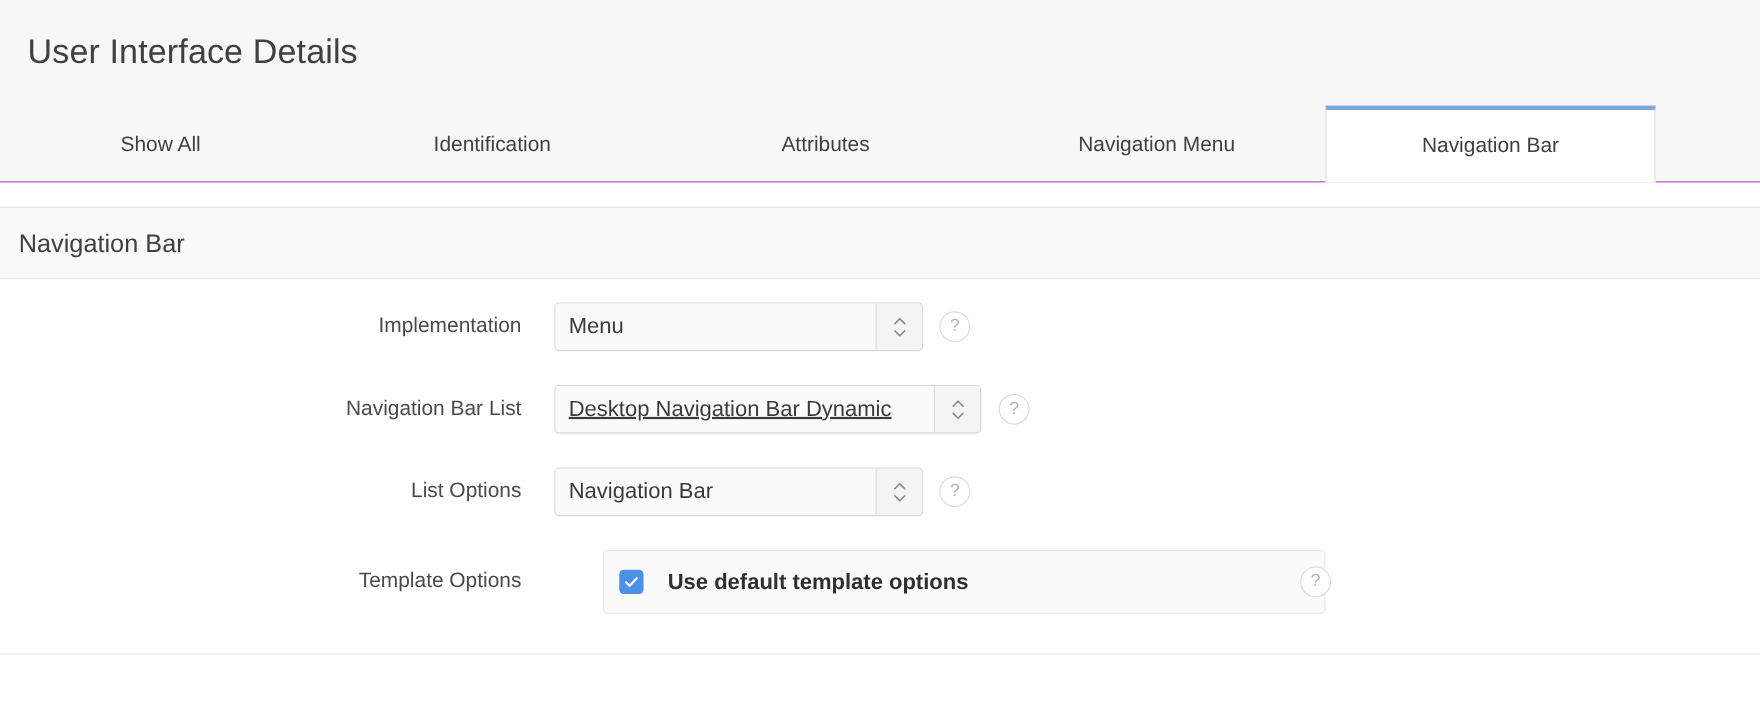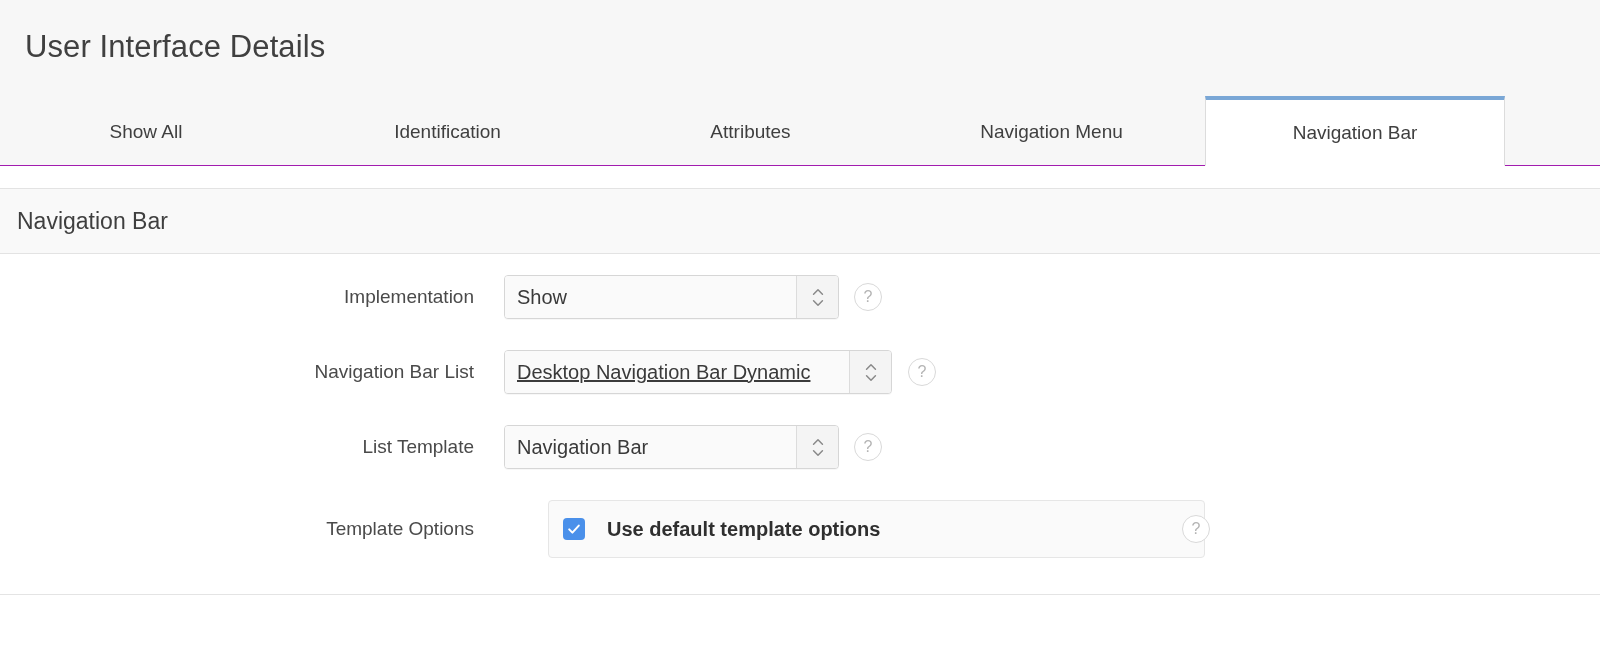--- a/index.html
+++ b/index.html
@@ -281,21 +281,21 @@
   <div class="white-gap"></div>
 
   <div class="region-header">
     <div class="region-title">Navigation Bar</div>
   </div>
 
   <div class="form-body" id="form-body">
       <div class="form-row" style="top: 20px; height: 46px;">
         <div class="field-label">Implementation</div>
         <div class="select-wrap" style="width: 335px;">
-          <div class="select-value">Show</div>
+          <div class="select-value">Menu</div>
           <div class="select-stepper">
             <span>
               <svg class="chev" width="14" height="9" viewBox="0 0 14 9">
                 <polyline points="2,7 7,2 12,7" fill="none" stroke="#8a8a8a" stroke-width="1.7" stroke-linecap="round" stroke-linejoin="round"></polyline>
               </svg>
             </span>
             <span>
               <svg class="chev" width="14" height="9" viewBox="0 0 14 9">
                 <polyline points="2,2 7,7 12,2" fill="none" stroke="#8a8a8a" stroke-width="1.7" stroke-linecap="round" stroke-linejoin="round"></polyline>
               </svg>
@@ -317,21 +317,21 @@
             <span>
               <svg class="chev" width="14" height="9" viewBox="0 0 14 9">
                 <polyline points="2,2 7,7 12,2" fill="none" stroke="#8a8a8a" stroke-width="1.7" stroke-linecap="round" stroke-linejoin="round"></polyline>
               </svg>
             </span>
           </div>
         </div>
         <div class="help-icon" style="left: 892px; top: 9px;">?</div>
       </div>
       <div class="form-row" style="top: 170px; height: 46px;">
-        <div class="field-label">List Template</div>
+        <div class="field-label">List Options</div>
         <div class="select-wrap" style="width: 335px;">
           <div class="select-value">Navigation Bar</div>
           <div class="select-stepper">
             <span>
               <svg class="chev" width="14" height="9" viewBox="0 0 14 9">
                 <polyline points="2,7 7,2 12,7" fill="none" stroke="#8a8a8a" stroke-width="1.7" stroke-linecap="round" stroke-linejoin="round"></polyline>
               </svg>
             </span>
             <span>
               <svg class="chev" width="14" height="9" viewBox="0 0 14 9">

